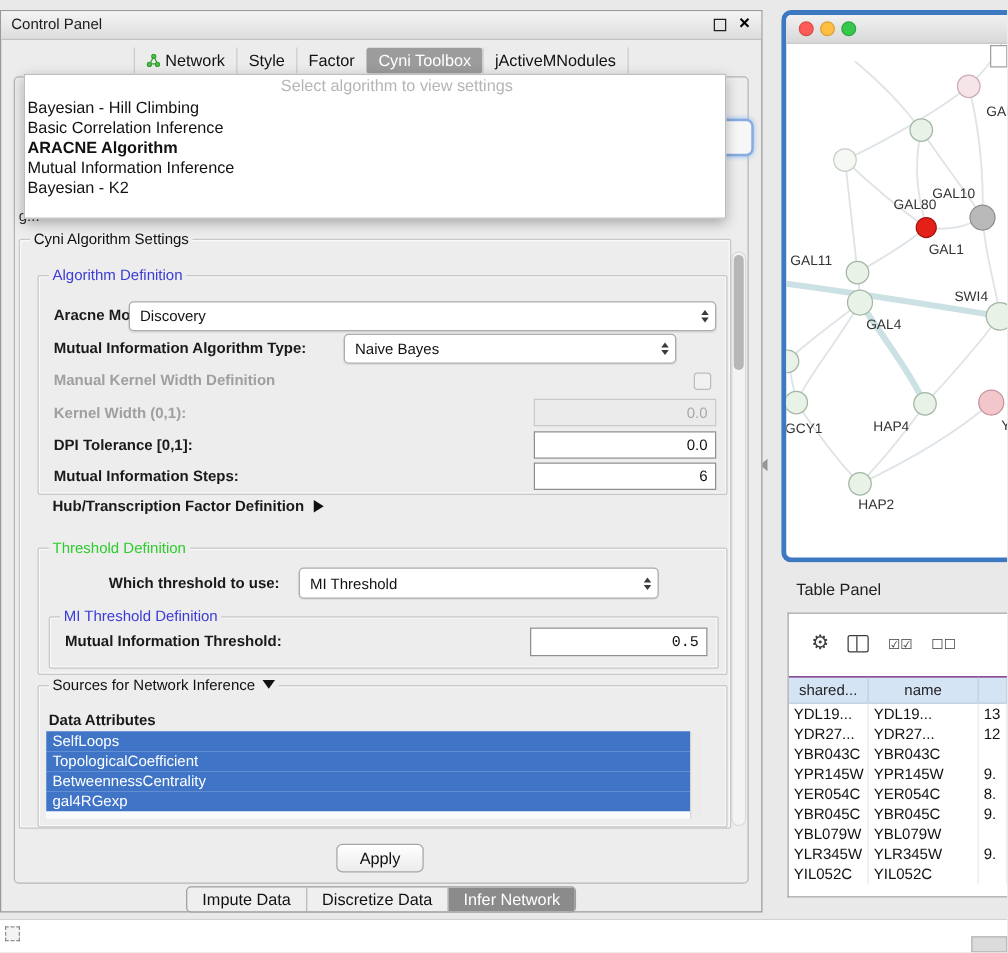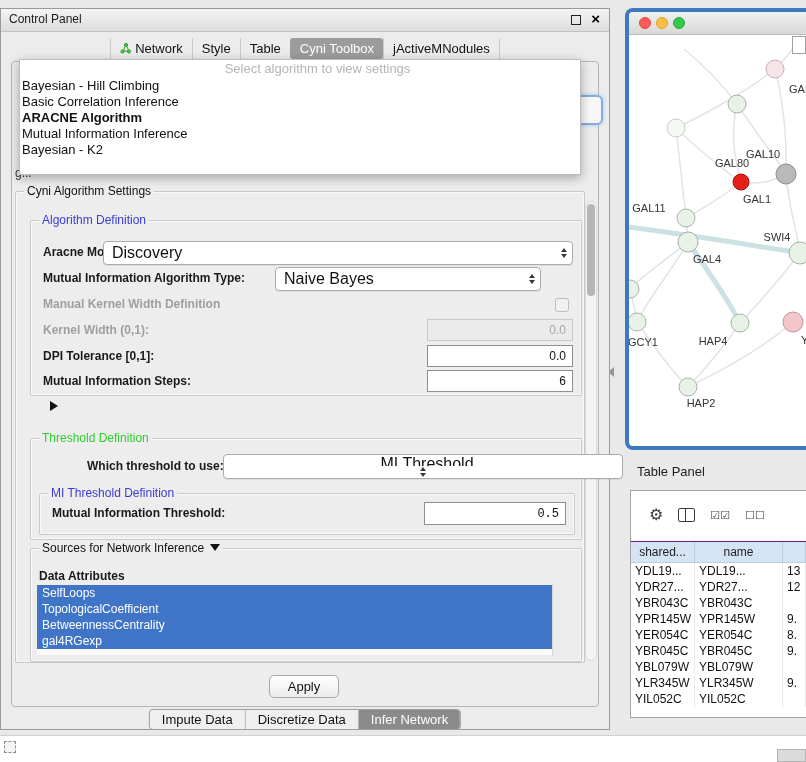--- a/index.html
+++ b/index.html
@@ -15,21 +15,21 @@
   .tab:last-child{border-right:1px solid #cbcbcb;}
   .tab.sel{background:#9c9c9c;color:#fff;border-radius:3px;border-color:transparent;}
   #cp-content{position:absolute;left:10px;top:52px;width:588px;height:646px;background:#ededed;border:1px solid #b5b5b5;border-radius:4px;box-sizing:border-box;}
   .gbox{position:absolute;border:1px solid #c8c8c8;border-radius:2px;box-shadow:inset 0 0 0 1px #f9f9f9;}
   .gtitle{position:absolute;top:-8px;left:8px;background:#ededed;padding:0 3px;font-size:12px;color:#111;white-space:nowrap;}
   .gtitle.blue{color:#3b3bd6;}
   .gtitle.green{color:#2ecc2e;text-align:right;}
   .lbl{position:absolute;font-size:12px;font-weight:bold;color:#1a1a1a;white-space:nowrap;}
   .lbl.dis{color:#9f9f9f;}
   .combo{position:absolute;background:#ffffff;border:1px solid #acacac;border-radius:4px;box-sizing:border-box;display:flex;align-items:center;box-shadow:0 1px 1px rgba(0,0,0,0.07);}
-  .combo-text{flex:1;padding-left:8px;font-size:16px;color:#111;white-space:nowrap;overflow:hidden;}
+  .combo-text{flex:1;padding-left:8px;font-size:12px;color:#111;white-space:nowrap;overflow:hidden;}
   .arrs{width:16px;display:flex;flex-direction:column;align-items:center;justify-content:center;}
   .arr-up{width:0;height:0;border-left:3px solid transparent;border-right:3px solid transparent;border-bottom:4px solid #3a3a3a;margin:1px 0;}
   .arr-dn{width:0;height:0;border-left:3px solid transparent;border-right:3px solid transparent;border-top:4px solid #3a3a3a;margin:1px 0;}
   .tfield{position:absolute;background:#fff;border:1px solid #8f8f8f;box-sizing:border-box;font-size:12px;color:#111;display:flex;align-items:center;justify-content:flex-end;padding-right:6px;}
   .tfield.dis{background:#ebebeb;border-color:#c9c9c9;color:#a8a8a8;}
   .chk{position:absolute;width:14px;height:14px;background:#f1f1f1;border:1px solid #bdbdbd;border-radius:3px;box-sizing:border-box;}
   #dd{position:absolute;left:18px;top:50px;width:560px;height:114px;background:#fff;border:1px solid #bdbdbd;box-shadow:0 3px 10px rgba(0,0,0,0.3);z-index:40;}
   #dd-ph{height:18px;line-height:18px;text-align:center;color:#b5b5b5;font-size:13px;padding-left:35px;}
   .dd-item{height:16px;line-height:16px;padding-left:2px;font-size:13px;color:#111;}
   .dd-item.b{font-weight:bold;}
@@ -107,21 +107,21 @@
               <circle cx="2.5" cy="8.5" r="1.6"></circle>
               <circle cx="9" cy="8.5" r="1.6"></circle>
           </g>
         </svg>
         <span>Network</span>
       </div>
       <div class="tab">
           <span>Style</span>
         </div>
       <div class="tab">
-          <span>Table</span>
+          <span>Factor</span>
         </div>
       <div class="tab sel">
           <span>Cyni Toolbox</span>
         </div>
       <div class="tab">
           <span>jActiveMNodules</span>
         </div>
     </div>
 
     <div id="cp-content"></div>
@@ -173,28 +173,28 @@
         <div class="tfield dis" style="left:396px;top:98px;width:146px;height:22px;">0.0</div>
 
         <span class="lbl" style="left:12px;top:128px;">DPI Tolerance [0,1]:</span>
         <div class="tfield" style="left:396px;top:124px;width:146px;height:22px;">0.0</div>
 
         <span class="lbl" style="left:12px;top:153px;">Mutual Information Steps:</span>
         <div class="tfield" style="left:396px;top:149px;width:146px;height:22px;">6</div>
       </div>
 
       <div style="position:absolute;left:26px;top:204px;">
-        <span class="hub-arrow"></span>
+        <span style="font-size:12px;font-weight:bold;color:#1a1a1a;">Hub/Transcription Factor Definition</span><span class="hub-arrow"></span>
       </div>
 
       <div class="gbox" style="left:14px;top:246px;width:550px;height:100px;">
         <span class="gtitle green">Threshold Definition</span>
 
         <span class="lbl" style="left:56px;top:20px;">Which threshold to use:</span>
-        <div class="combo" style="left:192px;top:15px;width:400px;height:25px;flex-direction:column;">
+        <div class="combo" style="left:208px;top:15px;width:288px;height:25px;">
           <span class="combo-text">MI Threshold</span>
           <span class="arrs">
               <span class="arr-up"></span>
               <span class="arr-dn"></span>
             </span>
         </div>
 
         <div class="gbox" style="left:8px;top:54px;width:534px;height:40px;">
           <span class="gtitle blue">MI Threshold Definition</span>
           <span class="lbl" style="left:12px;top:12px;">Mutual Information Threshold:</span>

